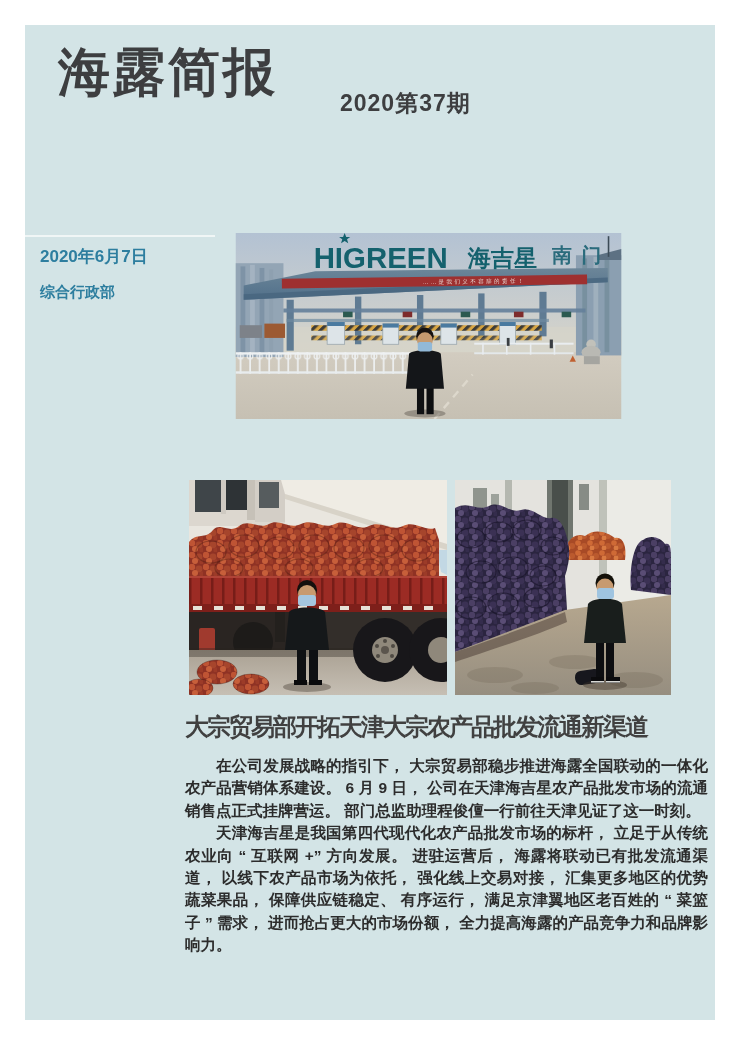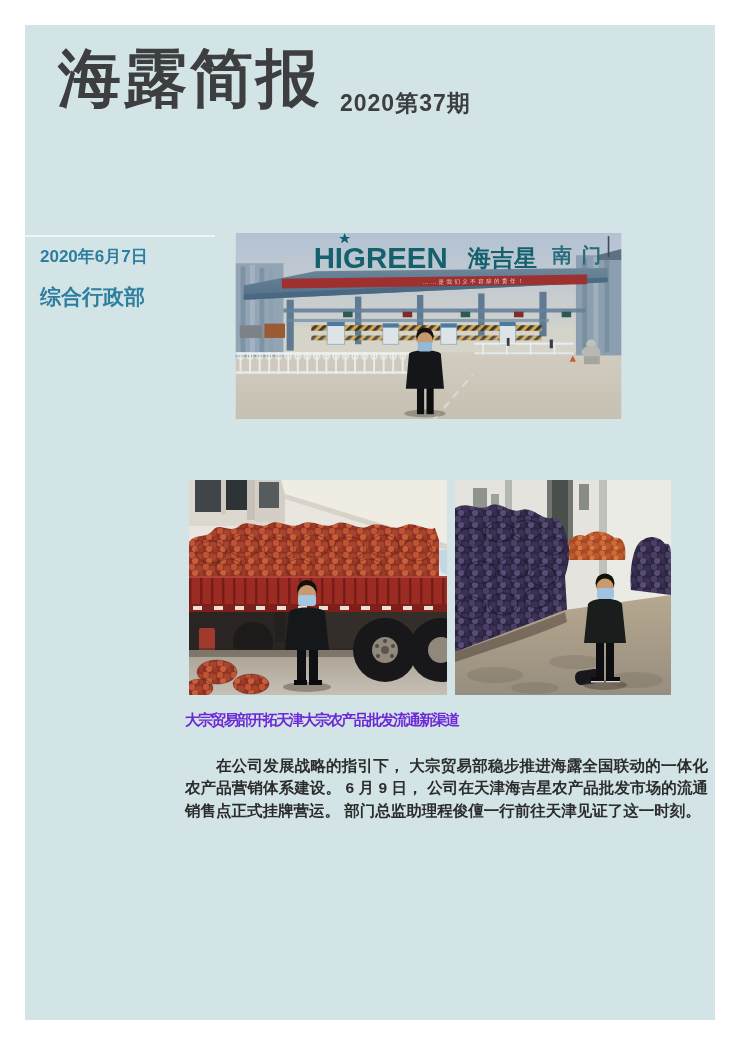--- a/index.html
+++ b/index.html
@@ -2,38 +2,38 @@
 <html><head>
 <meta charset="utf-8">
 <style>
   html,body{margin:0;padding:0;}
   .page{
     position:relative;width:740px;height:1047px;background:#ffffff;
     font-family:"Liberation Sans","DejaVu Sans",sans-serif;overflow:hidden;
   }
   .panel{position:absolute;left:25px;top:25px;width:690px;height:995px;background:#d3e4e6;}
   .masthead-title{
-    position:absolute;left:58px;top:44px;font-size:63px;font-weight:700;
+    position:absolute;left:58px;top:44px;font-size:52px;font-weight:700;
     color:#3d3e40;letter-spacing:3px;line-height:1.1;white-space:nowrap;
   }
   .masthead-issue{
     position:absolute;left:340px;top:88px;font-size:23px;font-weight:700;
     color:#3d3e40;letter-spacing:1px;white-space:nowrap;
   }
   .divider{position:absolute;left:25px;top:235px;width:190px;height:2px;background:#f0f6f6;}
   .pub-date{position:absolute;left:40px;top:245px;font-size:17px;font-weight:700;color:#2d7e9f;}
-  .pub-dept{position:absolute;left:40px;top:283px;font-size:21px;font-weight:700;color:#2d7e9f;}
+  .pub-dept{position:absolute;left:40px;top:283px;font-size:15px;font-weight:700;color:#2d7e9f;}
   .photo{position:absolute;overflow:hidden;}
   .photo svg{display:block;width:100%;height:100%;}
   .photo-gate{left:186px;top:233px;width:485px;height:186px;}
   .photo-truck{left:189px;top:480px;width:258px;height:215px;}
   .photo-warehouse{left:455px;top:480px;width:216px;height:215px;}
   .headline{
-    position:absolute;left:185px;top:711px;width:530px;font-size:15px;font-weight:700;
-    color:#6d28d9;letter-spacing:-2px;white-space:nowrap;font-family:Liberation Serif, serif;
+    position:absolute;left:185px;top:711px;width:530px;font-size:24px;font-weight:700;
+    color:#404040;letter-spacing:-2px;white-space:nowrap;font-family:Liberation Serif, serif;
   }
   .article{
     position:absolute;left:185px;top:755px;width:523px;
     font-size:15.5px;line-height:22.4px;font-weight:600;color:#2c2c2c;
     text-align:justify;
   }
   .article p{margin:0;text-indent:2em;}
 </style>
 </head>
 <body>
@@ -369,14 +369,15 @@
         <circle cx="150" cy="103" r="9.5" fill="#131009"></circle>
         <circle cx="150" cy="107" r="8.5" fill="#c79a70"></circle>
         <rect x="142" y="108" width="17" height="11" rx="3" fill="#9fc4e0"></rect>
       </g>
     </svg>
   </div>
 
   <div class="headline">大宗贸易部开拓天津大宗农产品批发流通新渠道</div>
   <div class="article">
     <p>在公司发展战略的指引下， 大宗贸易部稳步推进海露全国联动的一体化农产品营销体系建设。 6 月 9 日， 公司在天津海吉星农产品批发市场的流通销售点正式挂牌营运。 部门总监助理程俊儃一行前往天津见证了这一时刻。</p>
+    <p>天津海吉星是我国第四代现代化农产品批发市场的标杆， 立足于从传统农业向 “ 互联网 +” 方向发展。 进驻运营后， 海露将联动已有批发流通渠道， 以线下农产品市场为依托， 强化线上交易对接， 汇集更多地区的优势蔬菜果品， 保障供应链稳定、 有序运行， 满足京津翼地区老百姓的 “ 菜篮子 ” 需求， 进而抢占更大的市场份额， 全力提高海露的产品竞争力和品牌影响力。</p>
   </div>
 </div>
 
 </body></html>

